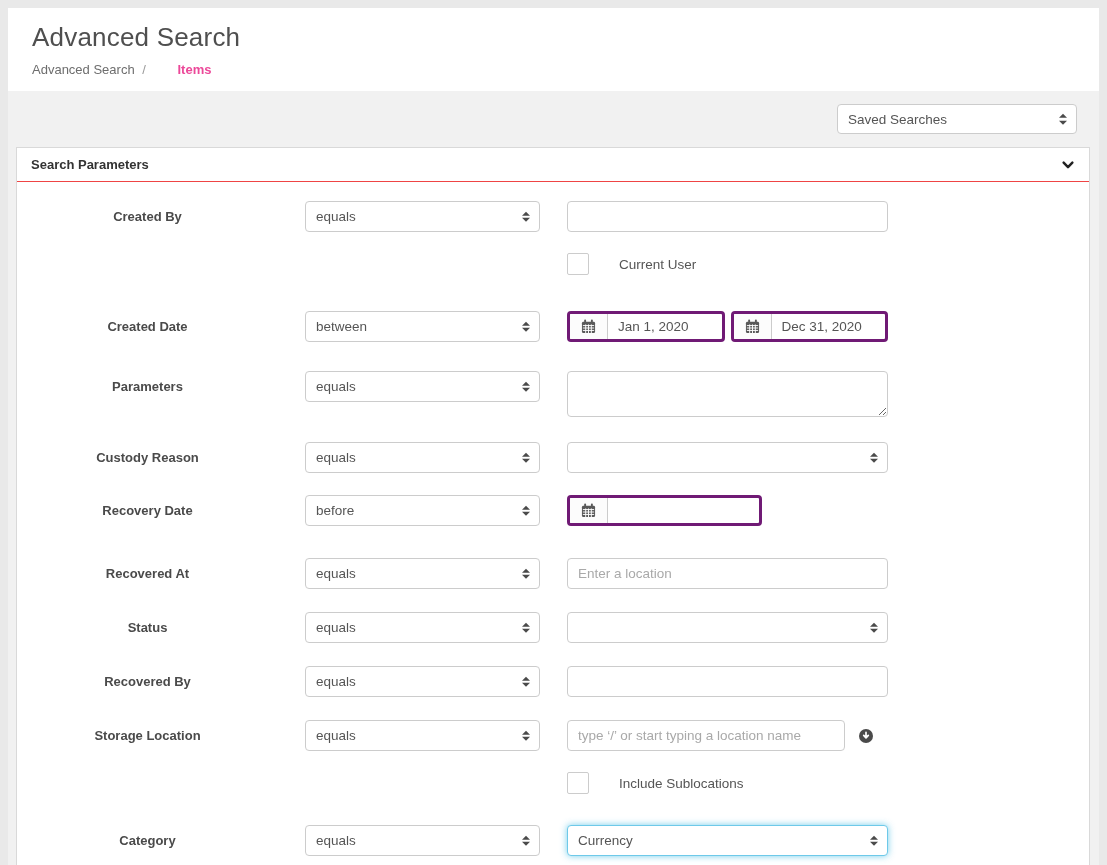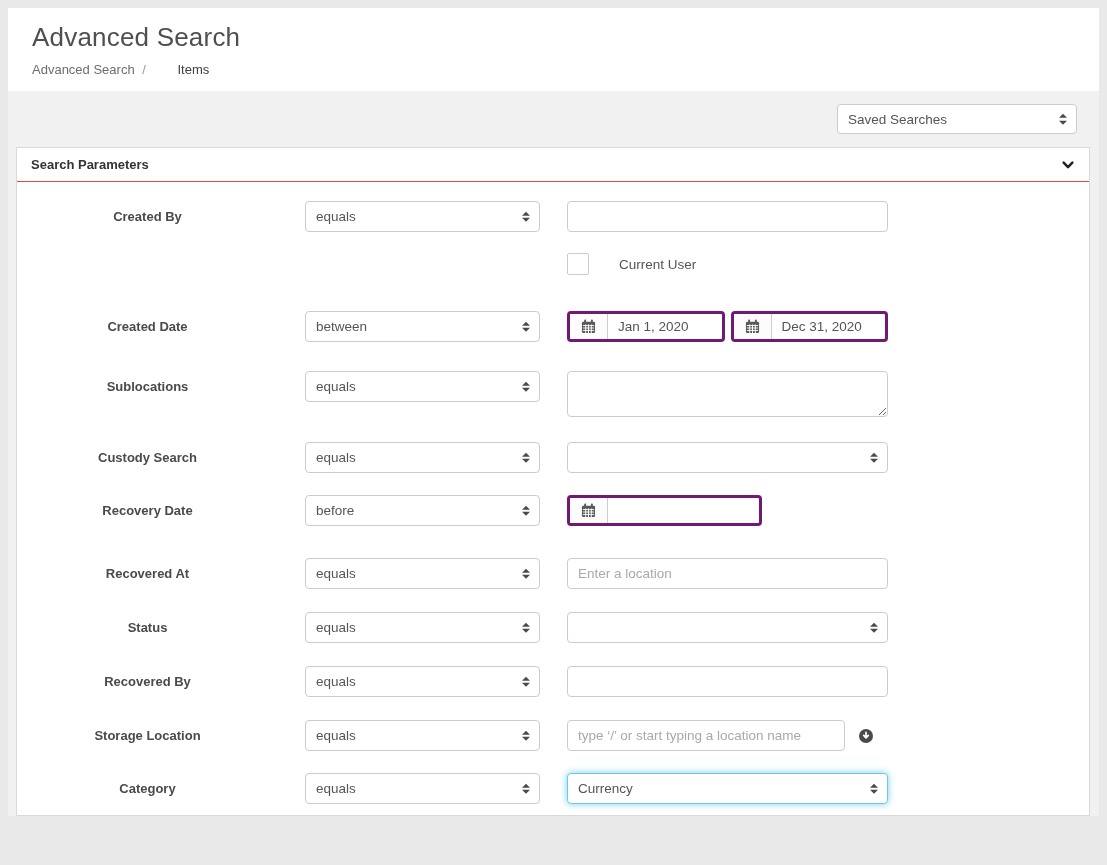--- a/index.html
+++ b/index.html
@@ -11,21 +11,21 @@
     color: #555;
     overflow: hidden;
   }
   .content-col { background: #f1f1f1; width: 1091px; }
 
   
   .page-header { background: #fff; padding: 14px 24px 14px 24px; }
   .page-title { font-size: 26px; font-weight: 300; color: #4f4f4f; letter-spacing: .2px; }
   .breadcrumb { margin-top: 9px; font-size: 13px; color: #6d6d6d; }
   .breadcrumb .sep { color: #9a9a9a; margin: 0 4px; }
-  .breadcrumb .current { font-weight: normal; color: #404040; padding-left: 24px; }
+  .breadcrumb .current { font-weight: bold; color: #ec4899; padding-left: 24px; }
 
   
   .toolbar { height: 56px; display: flex; align-items: center; justify-content: flex-end; padding-right: 22px; }
   .toolbar .select-wrap { width: 240px; }
 
   
   .select-wrap {
     position: relative; height: 30px; background: #fff;
     border: 1px solid #ccc; border-radius: 4px;
   }
@@ -222,37 +222,37 @@
                     <line x1="11" y1="5.8" x2="11" y2="15"></line>
                 </g>
               </svg>
             </span>
             <input class="date-input" value="Dec 31, 2020" style="">
           </div>
         </div>
       </div>
 
       <div class="row r-description">
-        <div class="lbl">Sublocations</div>
+        <div class="lbl">Parameters</div>
         <div class="op">
           <div class="select-wrap">
             <select><option>equals</option></select>
             <span class="caret">
                 <i class="up"></i>
                 <i class="down"></i>
               </span>
           </div>
         </div>
         <div class="val">
           <textarea class="txt" style=""></textarea>
         </div>
       </div>
 
       <div class="row r-custody">
-        <div class="lbl">Custody Search</div>
+        <div class="lbl">Custody Reason</div>
         <div class="op">
           <div class="select-wrap">
             <select><option>equals</option></select>
             <span class="caret">
                 <i class="up"></i>
                 <i class="down"></i>
               </span>
           </div>
         </div>
         <div class="val">
@@ -368,20 +368,28 @@
           <input class="txt storage-input" placeholder="type ‘/’ or start typing a location name" style="">
           <span class="trail-icon">
             <svg width="16" height="16" viewBox="0 0 16 16">
               <circle cx="8" cy="8" r="7" fill="#4a4a4a"></circle>
               <path d="M8 4.4v5.2M5.7 7.4L8 9.9l2.3-2.5" stroke="#fff" stroke-width="1.7" fill="none" stroke-linecap="round" stroke-linejoin="round"></path>
             </svg>
           </span>
         </div>
       </div>
 
+      <div class="row check-row second">
+        <div class="lbl"></div>
+        <div class="op"></div>
+        <div class="val">
+          <input type="checkbox" class="cb" style="">
+          <span class="cb-label">Include Sublocations</span>
+        </div>
+      </div>
 
       <div class="row r-category">
         <div class="lbl">Category</div>
         <div class="op">
           <div class="select-wrap">
             <select><option>equals</option></select>
             <span class="caret">
                 <i class="up"></i>
                 <i class="down"></i>
               </span>

